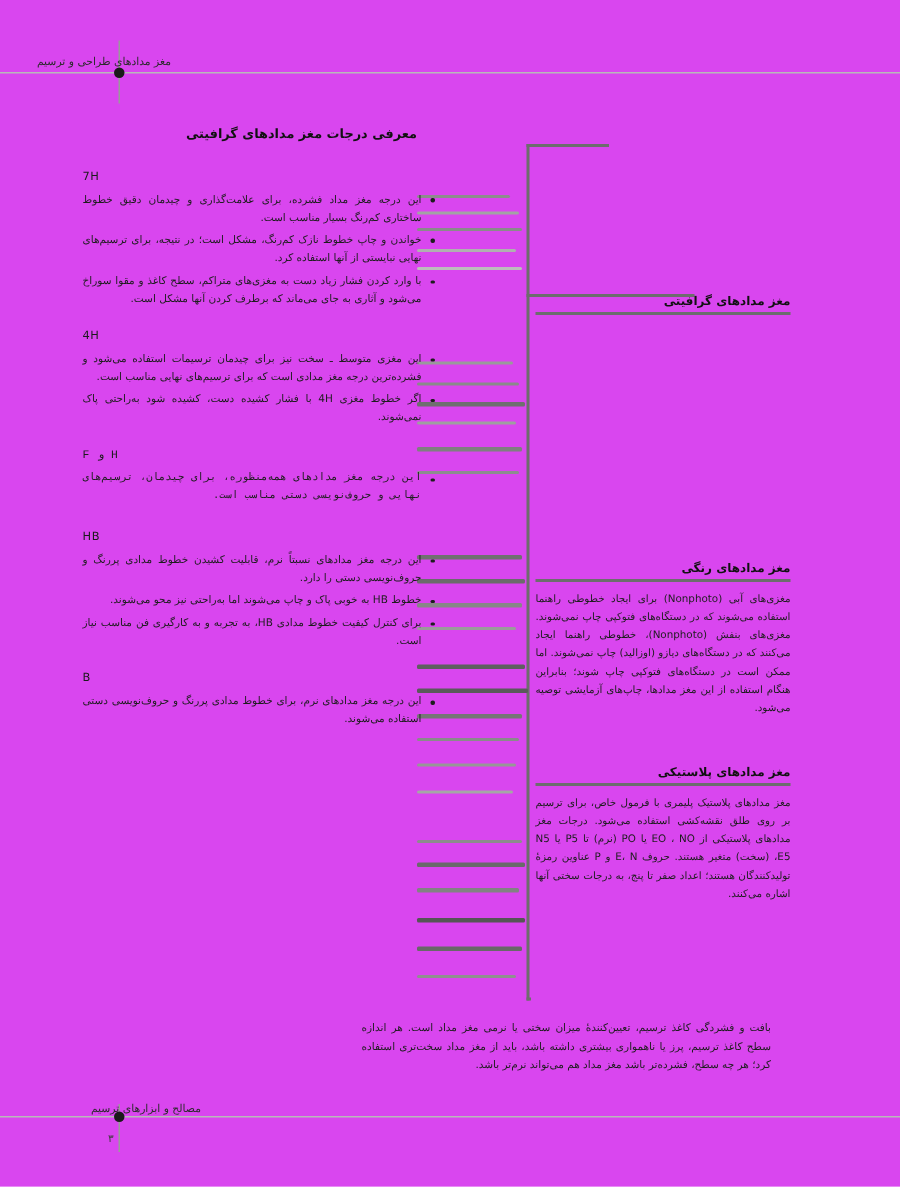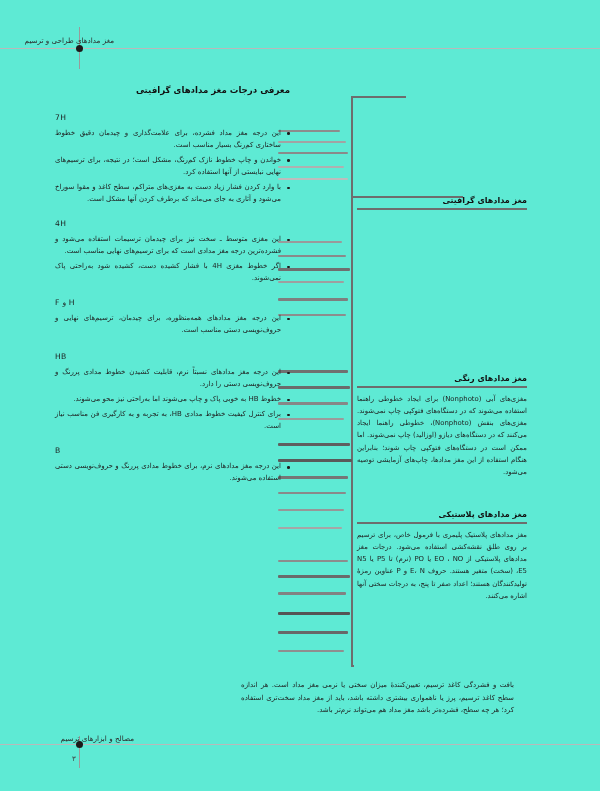--- a/index.html
+++ b/index.html
@@ -2,21 +2,21 @@
 <html lang="fa" dir="rtl"><head>
 <meta charset="utf-8">
 <style>
   html,body{margin:0;padding:0;background:#ffffff;}
   body{
     width:600px;height:791px;position:relative;overflow:hidden;
     font-family:"DejaVu Sans","Liberation Sans",sans-serif;
     color:#161616;
     -webkit-font-smoothing:antialiased;
   }
-  .page{position:absolute;inset:0;background:#5eead4;}
+  .page{position:absolute;inset:0;background:#d946ef;}
 
   
   .header-rule{
     position:absolute;left:0;top:48px;width:600px;height:1px;background:#b9b9b9;
   }
   .header-tick{
     position:absolute;left:79px;top:27px;width:1px;height:42px;background:#9a9a9a;
   }
   .header-dot{
     position:absolute;left:76px;top:45px;width:7px;height:7px;border-radius:50%;
@@ -44,21 +44,21 @@
   }
   .page-number{
     position:absolute;left:72px;top:755px;font-size:7px;color:#3a3a3a;
   }
 
   
   .maincol{
     position:absolute;right:310px;top:84px;width:235px;direction:rtl;text-align:right;
   }
   .sec-title{
-    font-size:8.6px;font-weight:bold;color:#111;margin:0 0 16px 0;line-height:1.5;
+    font-size:8.6px;font-weight:bold;color:#111;margin:0 12px 16px 0;line-height:1.5;
   }
   .grade{
     font-size:7.6px;color:#1b1b1b;margin:0 0 5px 0;letter-spacing:.4px;
     direction:ltr;text-align:left;unicode-bidi:isolate;
     padding-right:0;
   }
   ul.bl{ list-style:none;margin:0 0 14px 0;padding:0; }
   ul.bl li{
     position:relative;font-size:7px;line-height:1.72;color:#1d1d1d;
     padding-right:9px;margin-bottom:3px;text-align:justify;
@@ -161,21 +161,21 @@
             <li>با وارد کردن فشار زیاد دست به مغزی‌های متراکم، سطح کاغذ و مقوا سوراخ می‌شود و آثاری به جای می‌ماند که برطرف کردن آنها مشکل است.</li>
           </ul>
         </div>
         <div style="margin-bottom: 13px;">
           <div class="grade">4H</div>
           <ul class="bl">
             <li>این مغزی متوسط ـ سخت نیز برای چیدمان ترسیمات استفاده می‌شود و فشرده‌ترین درجه مغز مدادی است که برای ترسیم‌های نهایی مناسب است.</li>
             <li>اگر خطوط مغزی 4H با فشار کشیده دست، کشیده شود به‌راحتی پاک نمی‌شوند.</li>
           </ul>
         </div>
-        <div style="margin-bottom: 16px;">
+        <div style="margin-bottom: 16px; font-family: Liberation Mono, monospace;">
           <div class="grade">F و H</div>
           <ul class="bl">
             <li>این درجه مغز مدادهای همه‌منظوره، برای چیدمان، ترسیم‌های نهایی و حروف‌نویسی دستی مناسب است.</li>
           </ul>
         </div>
         <div style="margin-bottom: 10px;">
           <div class="grade">HB</div>
           <ul class="bl">
             <li>این درجه مغز مدادهای نسبتاً نرم، قابلیت کشیدن خطوط مدادی پررنگ و حروف‌نویسی دستی را دارد.</li>
             <li>خطوط HB به خوبی پاک و چاپ می‌شوند اما به‌راحتی نیز محو می‌شوند.</li>

